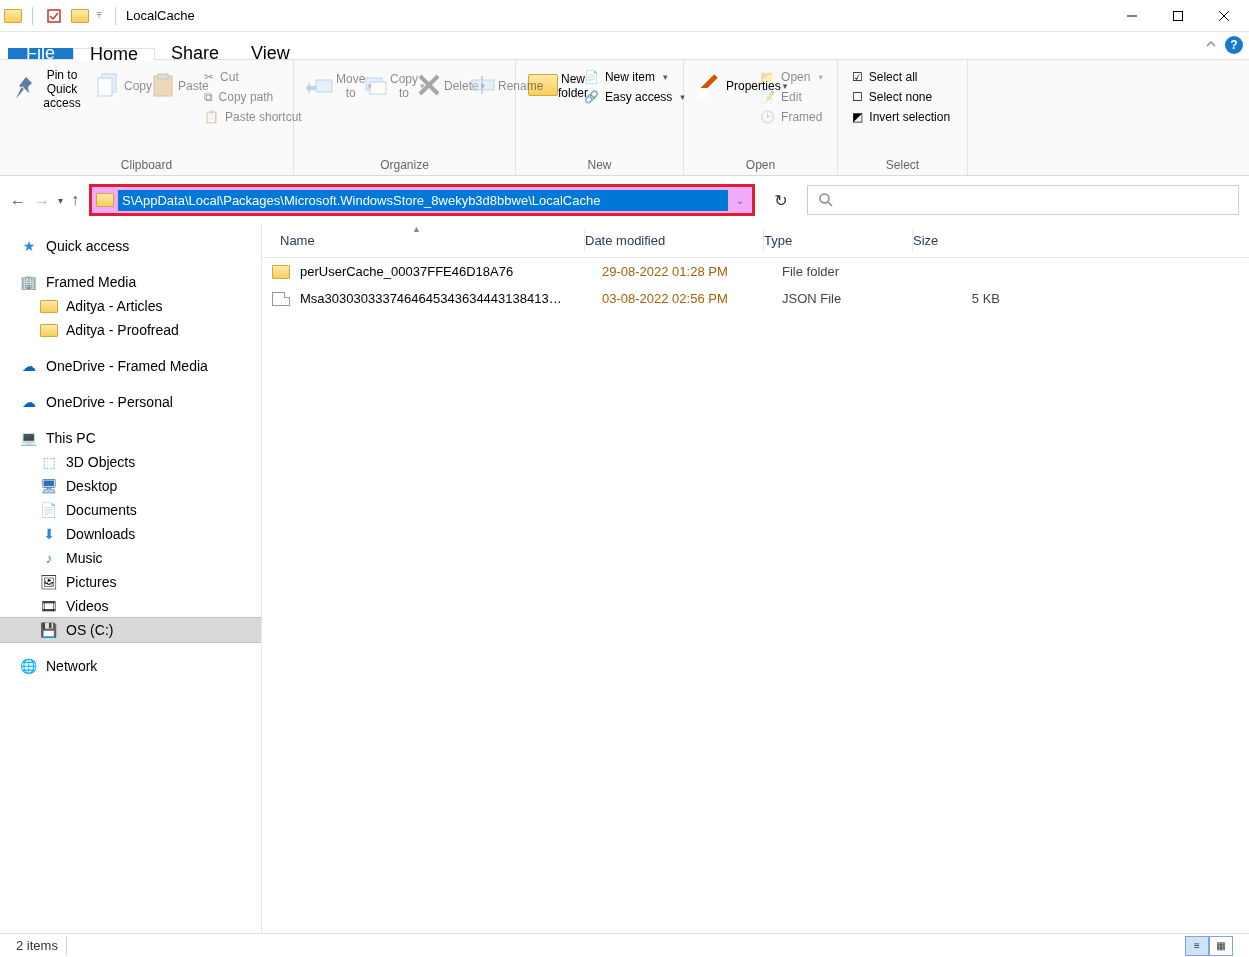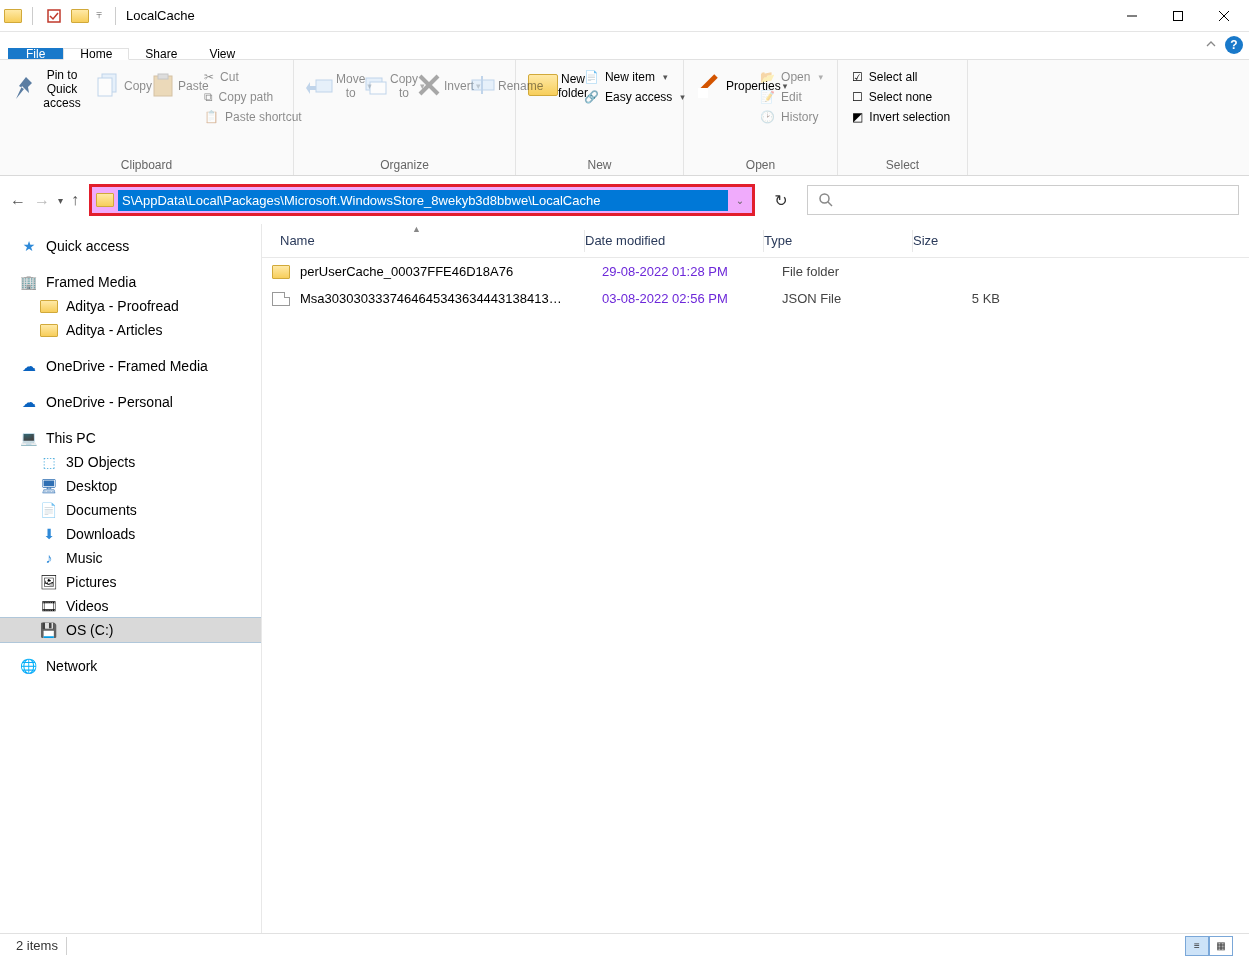--- a/index.html
+++ b/index.html
@@ -11,21 +11,21 @@
 .titlebar .folder-icon-sm { width: 18px; height: 14px; background: linear-gradient(#ffe9a6,#f7ce5b); border: 1px solid #d1a93a; border-radius: 1px; position: relative; }
 .titlebar .sep-v { width: 1px; height: 18px; background: #ccc; margin: 0 4px; }
 .titlebar .qat-btn { width: 22px; height: 22px; display: flex; align-items: center; justify-content: center; border: 1px solid transparent; }
 .titlebar .qat-caret { width: 10px; height: 22px; display:flex;align-items:center;justify-content:center; font-size: 8px; color: #555; }
 .titlebar .title { margin-left: 6px; font-size: 13px; }
 .titlebar .win-controls { margin-left: auto; display: flex; }
 .titlebar .win-btn { width: 46px; height: 30px; display: flex; align-items: center; justify-content: center; }
 
 
 .ribbon-tabs { height: 28px; display: flex; align-items: stretch; background: #fff; padding-left: 8px; border-bottom: 1px solid #e1e1e1; position: relative; }
-.ribbon-tab { padding: 0 16px; display: flex; align-items: center; font-size: 12px; cursor: default; margin-top: 16px; }
+.ribbon-tab { padding: 0 16px; display: flex; align-items: center; font-size: 18px; cursor: default; margin-top: 16px; }
 .ribbon-tab.file { background: #1979ca; color: #fff; padding: 0 18px; }
 .ribbon-tab.active { border: 1px solid #e1e1e1; border-bottom: 1px solid #fff; background: #fff; margin-bottom: -1px; }
 .ribbon-collapse { position: absolute; right: 32px; top: 6px; color: #a0a0a0; font-size: 11px; }
 .ribbon-help { position: absolute; right: 6px; top: 4px; width: 18px; height: 18px; border-radius: 50%; background: #1979ca; color: #fff; display:flex;align-items:center;justify-content:center; font-size: 12px; font-weight: bold;}
 
 
 .ribbon { height: 116px; background: #fafafa; border-bottom: 1px solid #d9d9d9; display: flex; }
 .rgroup { border-right: 1px solid #e4e4e4; display: flex; flex-direction: column; padding: 4px 2px 0; }
 .rgroup .body { flex: 1; display: flex; align-items: flex-start; padding: 2px 4px; }
 .rgroup .label { text-align: center; font-size: 12px; color: #666; padding-bottom: 3px; }
@@ -69,21 +69,21 @@
 .col-size { flex:1; }
 .col-sep { width:1px; height: 22px; background:#e8e8e8; }
 
 .filelist { }
 .frow { display:flex; align-items:center; height: 27px; font-size: 13px; padding-left: 10px; }
 .frow .fico { width: 18px; height: 14px; margin-right: 10px; display:inline-flex; }
 .fico.folder { background: linear-gradient(#ffe9a6,#f7ce5b); border:1px solid #d1a93a; border-radius:1px;}
 .fico.file { background:#fff; border:1px solid #999; position:relative;}
 .fico.file::after{content:'';position:absolute;right:-1px;top:-1px;width:5px;height:5px;background:#fff;border-left:1px solid #999;border-bottom:1px solid #999;}
 .fc-name { width: 302px; overflow:hidden; white-space:nowrap; text-overflow:ellipsis; }
-.fc-mod { width: 180px; color:#6d28d9; }
+.fc-mod { width: 180px; color:#a16207; }
 .fc-type { width: 148px; color:#444; }
 .fc-size { width: 90px; text-align:right; color:#444; padding-right: 20px;}
 
 
 .status { position:absolute; bottom:0; left:0; right:0; height:24px; border-top:1px solid #e1e1e1; display:flex; align-items:center; padding: 0 16px; font-size:13px; color:#333; background:#fff;}
 .sb-sep { width:1px; height: 18px; background:#d0d0d0; margin-left: 8px; }
 .view-switch { margin-left:auto; display:flex; gap:0; }
 .vs-btn { width:24px; height:20px; border:1px solid #7aa7d8; display:flex;align-items:center;justify-content:center; font-size:10px;}
 .vs-btn.active { background:#cde3f8; }
 
@@ -214,21 +214,21 @@
 to</span>
           <span class="caret-s">▾</span>
       </div>
       <div class="bigbtn disabled">
         <span class="ico">
             <svg width="30" height="30">
               <line x1="6" y1="6" x2="24" y2="24" stroke="#444" stroke-width="4"></line>
               <line x1="24" y1="6" x2="6" y2="24" stroke="#444" stroke-width="4"></line>
             </svg>
           </span>
-        <span class="lbl">Invert</span>
+        <span class="lbl">Delete</span>
           <span class="caret-s">▾</span>
       </div>
       <div class="bigbtn disabled">
         <span class="ico">
             <svg width="30" height="30">
               <rect x="4" y="10" width="22" height="10" fill="#cfe6fb" stroke="#7aa7d8"></rect>
               <line x1="14" y1="6" x2="14" y2="24" stroke="#7aa7d8" stroke-width="2"></line>
             </svg>
           </span>
         <span class="lbl">Rename</span>
@@ -279,21 +279,21 @@
             <span>📂</span>
             <span>Open</span>
             <span class="caret-s">▾</span>
           </div>
         <div class="sm-btn disabled">
             <span>📝</span>
             <span>Edit</span>
           </div>
         <div class="sm-btn disabled">
             <span>🕑</span>
-            <span>History</span>
+            <span>Framed</span>
           </div>
       </div>
     </div>
     <div class="label">Open</div>
   </div>
 
   <div class="rgroup" style="width:130px">
     <div class="body">
       <div class="sm-col">
         <div class="sm-btn">
@@ -345,25 +345,25 @@
         <span class="sb-ico" style="color:#2f8ad8">★</span>
         <span>Quick access</span>
       </div>
     <div class="sb-group-sp"></div>
     <div class="sb-item">
         <span class="sb-ico" style="color:#2f6fb3">🏢</span>
         <span>Framed Media</span>
       </div>
     <div class="sb-item indent">
         <span class="sb-ico folder"></span>
+        <span>Aditya - Articles</span>
+      </div>
+    <div class="sb-item indent">
+        <span class="sb-ico folder"></span>
         <span>Aditya - Proofread</span>
-      </div>
-    <div class="sb-item indent">
-        <span class="sb-ico folder"></span>
-        <span>Aditya - Articles</span>
       </div>
     <div class="sb-group-sp"></div>
     <div class="sb-item">
         <span class="sb-ico onedrive">☁</span>
         <span>OneDrive - Framed Media</span>
       </div>
     <div class="sb-group-sp"></div>
     <div class="sb-item">
         <span class="sb-ico onedrive">☁</span>
         <span>OneDrive - Personal</span>

